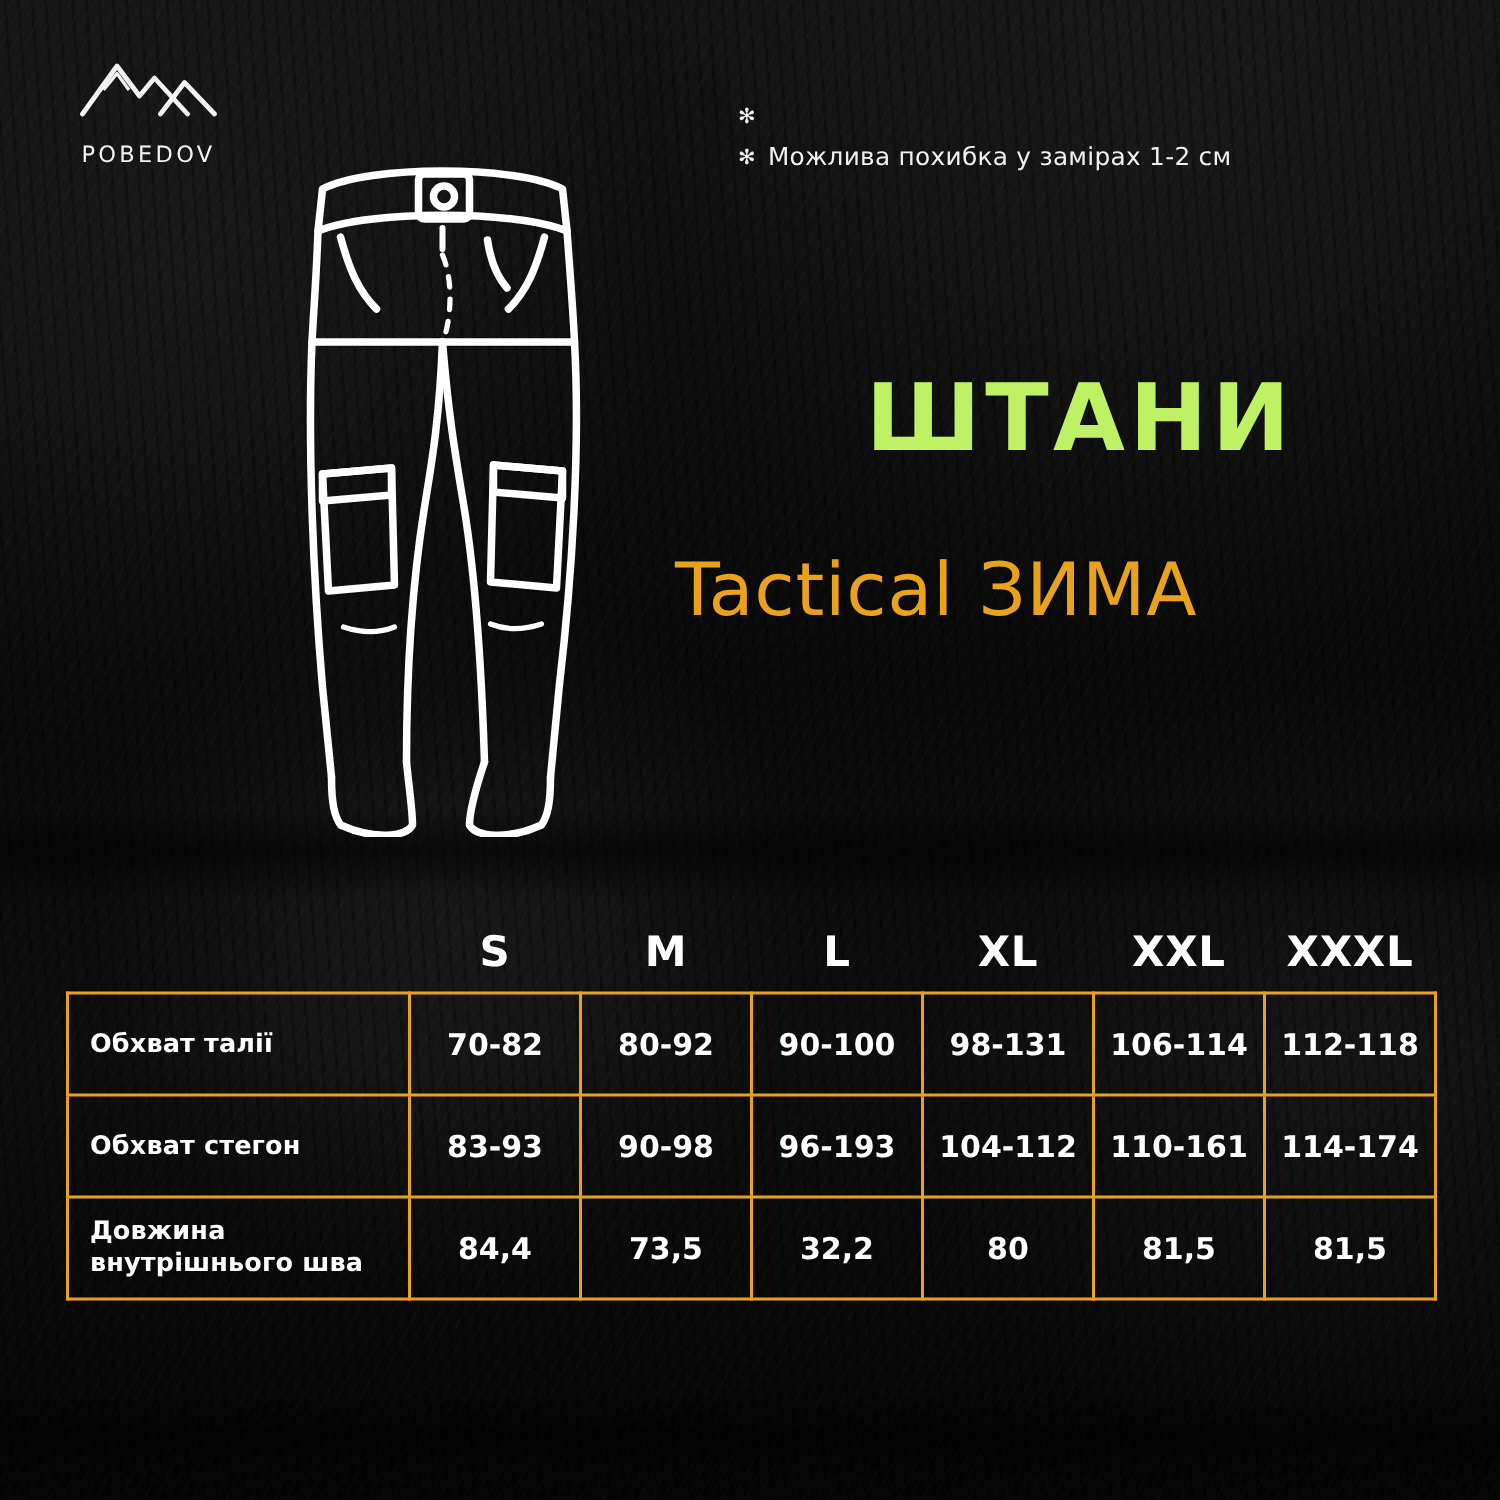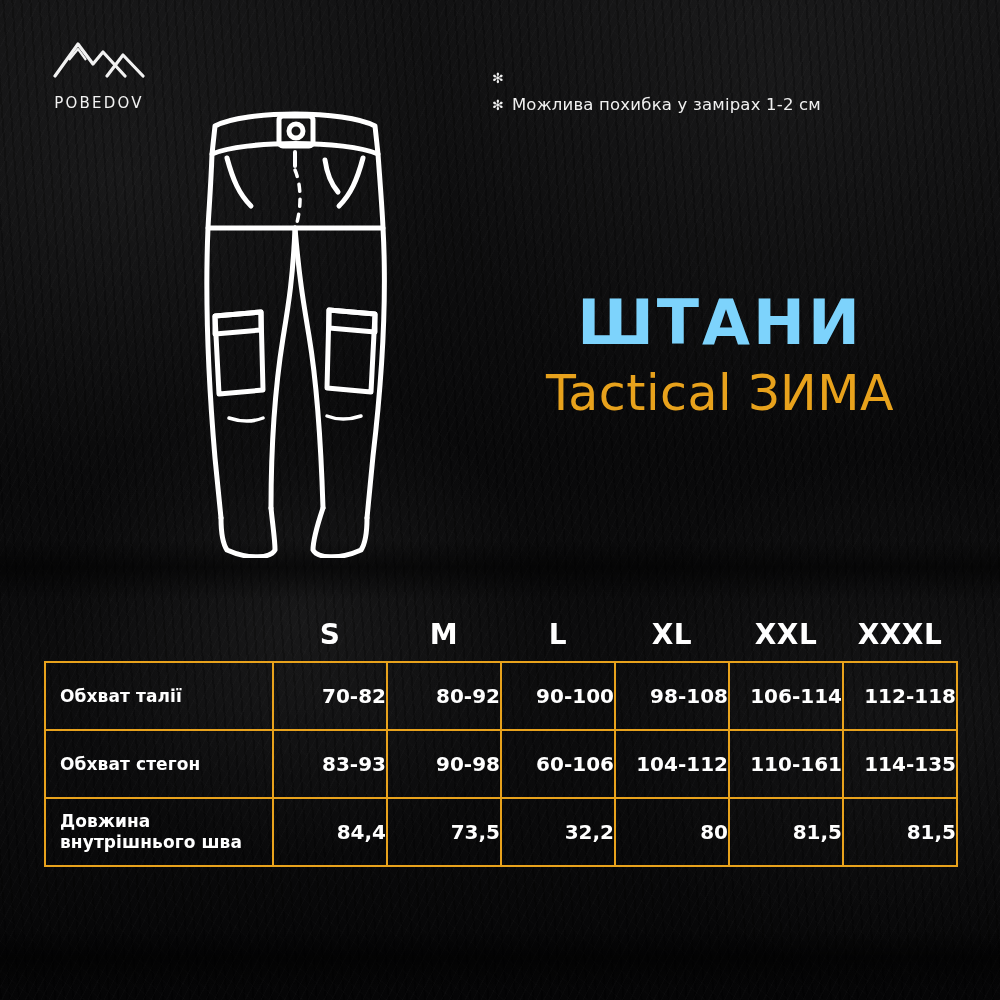--- a/index.html
+++ b/index.html
@@ -59,28 +59,27 @@
 
   
   .illustration{
     position:absolute;left:175px;top:88px;width:240px;height:470px;
   }
 
   
   .title{
     position:absolute;left:470px;top:248px;width:500px;
     text-align:center;
-    font-size:62px;font-weight:bold;letter-spacing:3px;color:#7dd3fc;
+    font-size:62px;font-weight:bold;letter-spacing:3px;color:#bef264;
     font-family:"DejaVu Sans", sans-serif;
     line-height:1;
-    margin-top:44px;
   }
   .subtitle{
     position:absolute;left:450px;top:365px;width:540px;
-    text-align:center;
+    text-align:left;
     font-size:49px;color:#e8a21c;letter-spacing:.5px;
     font-family:"DejaVu Sans", sans-serif;
   }
 
   
   .table-wrap{
     position:absolute;left:44px;top:618px;width:912px;
   }
   table{
     border-collapse:collapse;width:100%;
@@ -95,21 +94,21 @@
     background:transparent;
     font-size:28px;font-weight:bold;color:#ffffff;
     padding-bottom:10px;
     text-align:center;
     letter-spacing:.5px;
   }
   thead th.blank{border:none;}
   tbody td{
     height:54px;
     font-size:20px;font-weight:bold;color:#ffffff;
-    text-align:right;
+    text-align:center;
     vertical-align:middle;
   }
   tbody td.label{
     text-align:left;
     padding:6px 10px 6px 14px;
     font-size:17px;font-weight:bold;
     line-height:21px;
     letter-spacing:.1px;
   }
   col.c-label{width:228px;}
@@ -207,32 +206,32 @@
         <th>XXL</th>
         <th>XXXL</th>
       </tr>
     </thead>
     <tbody>
       <tr>
         <td class="label">Обхват талії</td>
         <td>70-82</td>
         <td>80-92</td>
         <td>90-100</td>
-        <td>98-108</td>
+        <td>98-131</td>
         <td>106-114</td>
         <td>112-118</td>
       </tr>
       <tr>
         <td class="label">Обхват стегон</td>
         <td>83-93</td>
         <td>90-98</td>
-        <td>60-106</td>
+        <td>96-193</td>
         <td>104-112</td>
         <td>110-161</td>
-        <td>114-135</td>
+        <td>114-174</td>
       </tr>
       <tr>
         <td class="label">Довжина внутрішнього шва</td>
         <td>84,4</td>
         <td>73,5</td>
         <td>32,2</td>
         <td>80</td>
         <td>81,5</td>
         <td>81,5</td>
       </tr>

